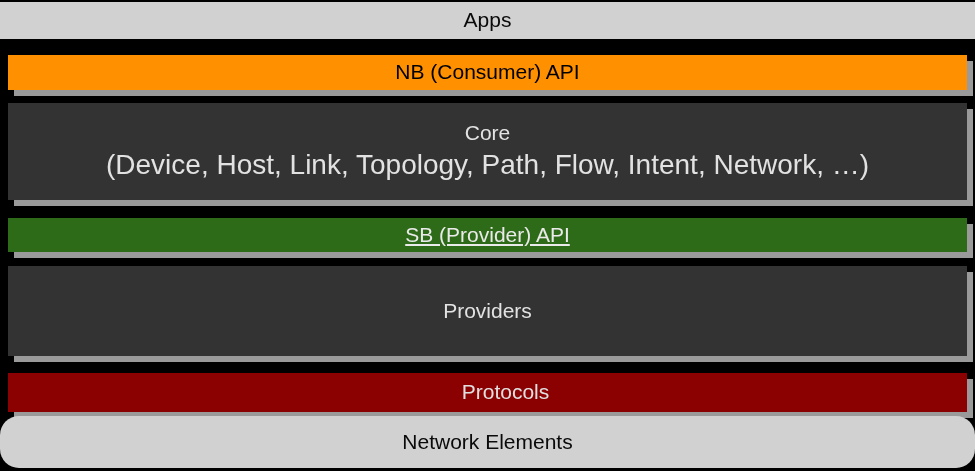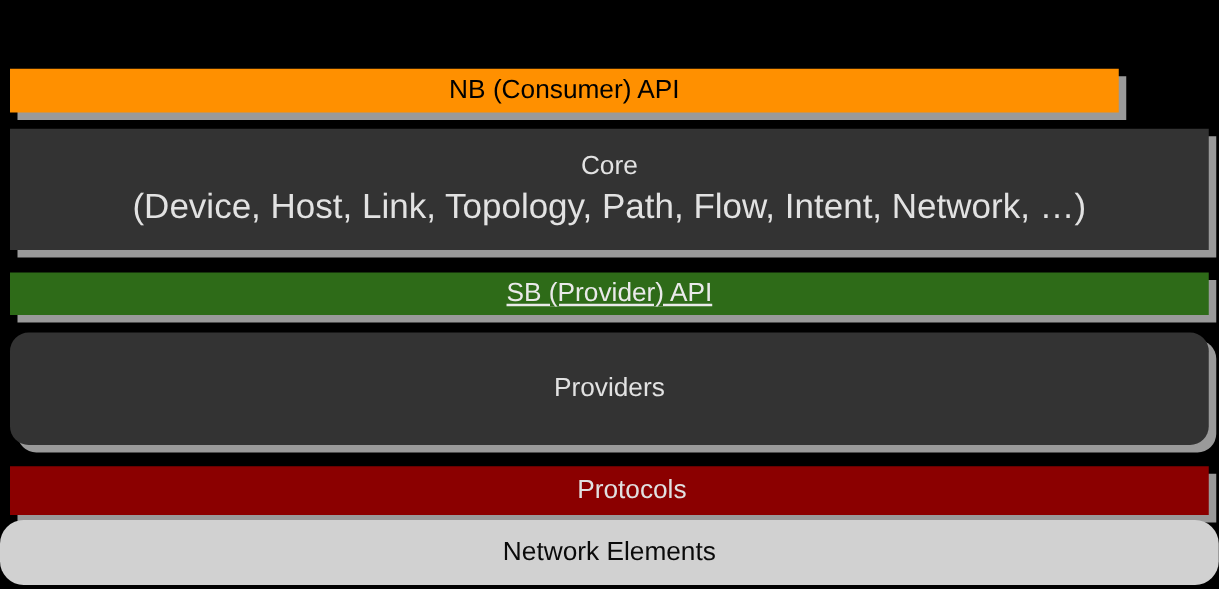--- a/index.html
+++ b/index.html
@@ -72,32 +72,35 @@
     display: block;
     font-size: 21px;
   }
   .band-subtitle {
     display: block;
     font-size: 28px;
   }
 
   
   #band-apps        { top: 2px;   height: 37px; }
-  #band-nb-api      { top: 55px;  left: 8px;  width: 887px; height: 35px; }
+  #band-nb-api      { top: 55px;  left: 8px;  width: 959px; height: 35px; }
   #band-core        { top: 103px; left: 8px;  width: 959px; height: 97px; }
   #band-sb-api      { top: 218px; left: 8px;  width: 959px; height: 34px; }
-  #band-providers   { top: 266px; left: 8px;  width: 959px; height: 90px; border-radius: 15px; }
+  #band-providers   { top: 266px; left: 8px;  width: 959px; height: 90px; }
   #band-protocols   { top: 373px; left: 8px;  width: 959px; height: 39px; padding-left: 36px; }
   #band-network-elements { top: 416px; height: 52px; border-radius: 19px; }
 </style>
 </head>
 <body>
 
 <div id="diagram">
 
+  <div class="band band--plain" id="band-apps">
+    <span class="band-title">Apps</span>
+  </div>
 
   <div class="band band--inset band--orange" id="band-nb-api">
     <span class="band-title">NB (Consumer) API</span>
   </div>
 
   <div class="band band--inset band--dark" id="band-core">
     <span class="band-title">Core</span>
     <span class="band-subtitle">(Device, Host, Link, Topology, Path, Flow, Intent, Network, …)</span>
   </div>
 

